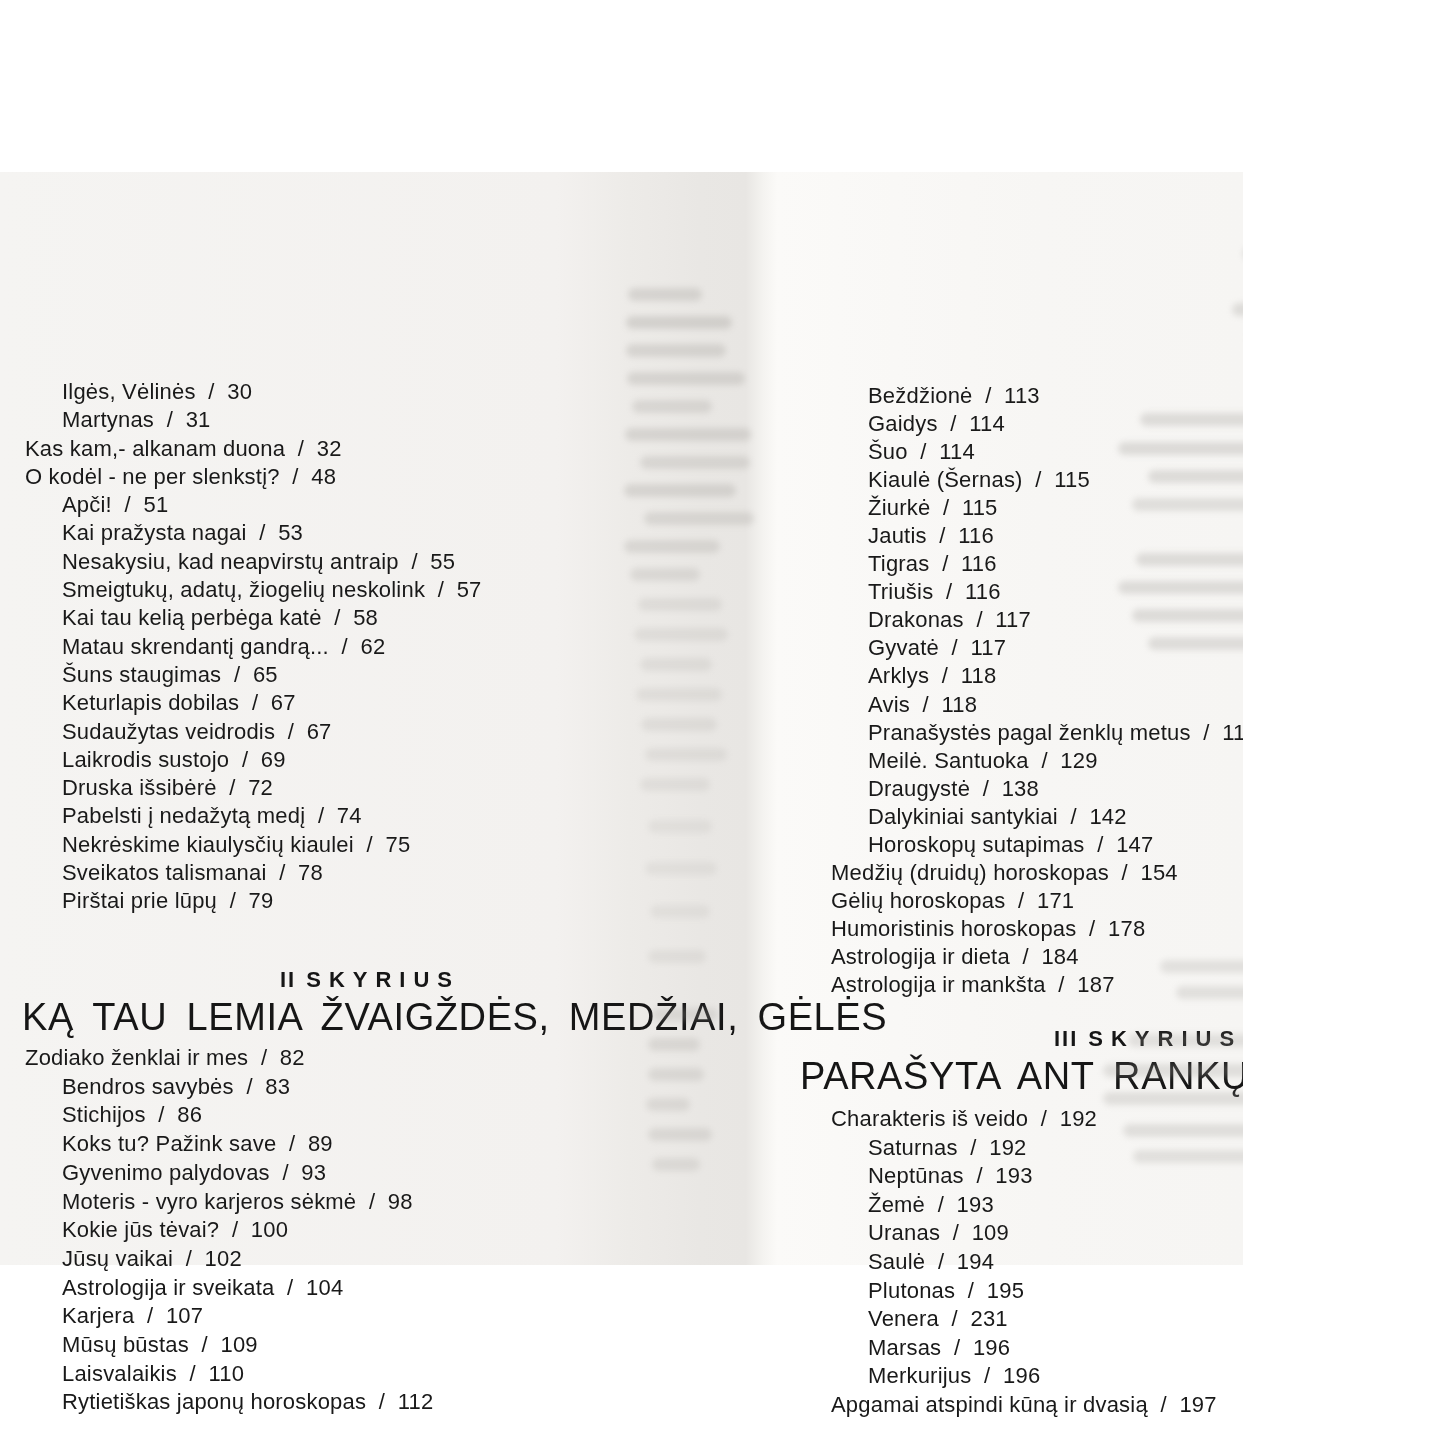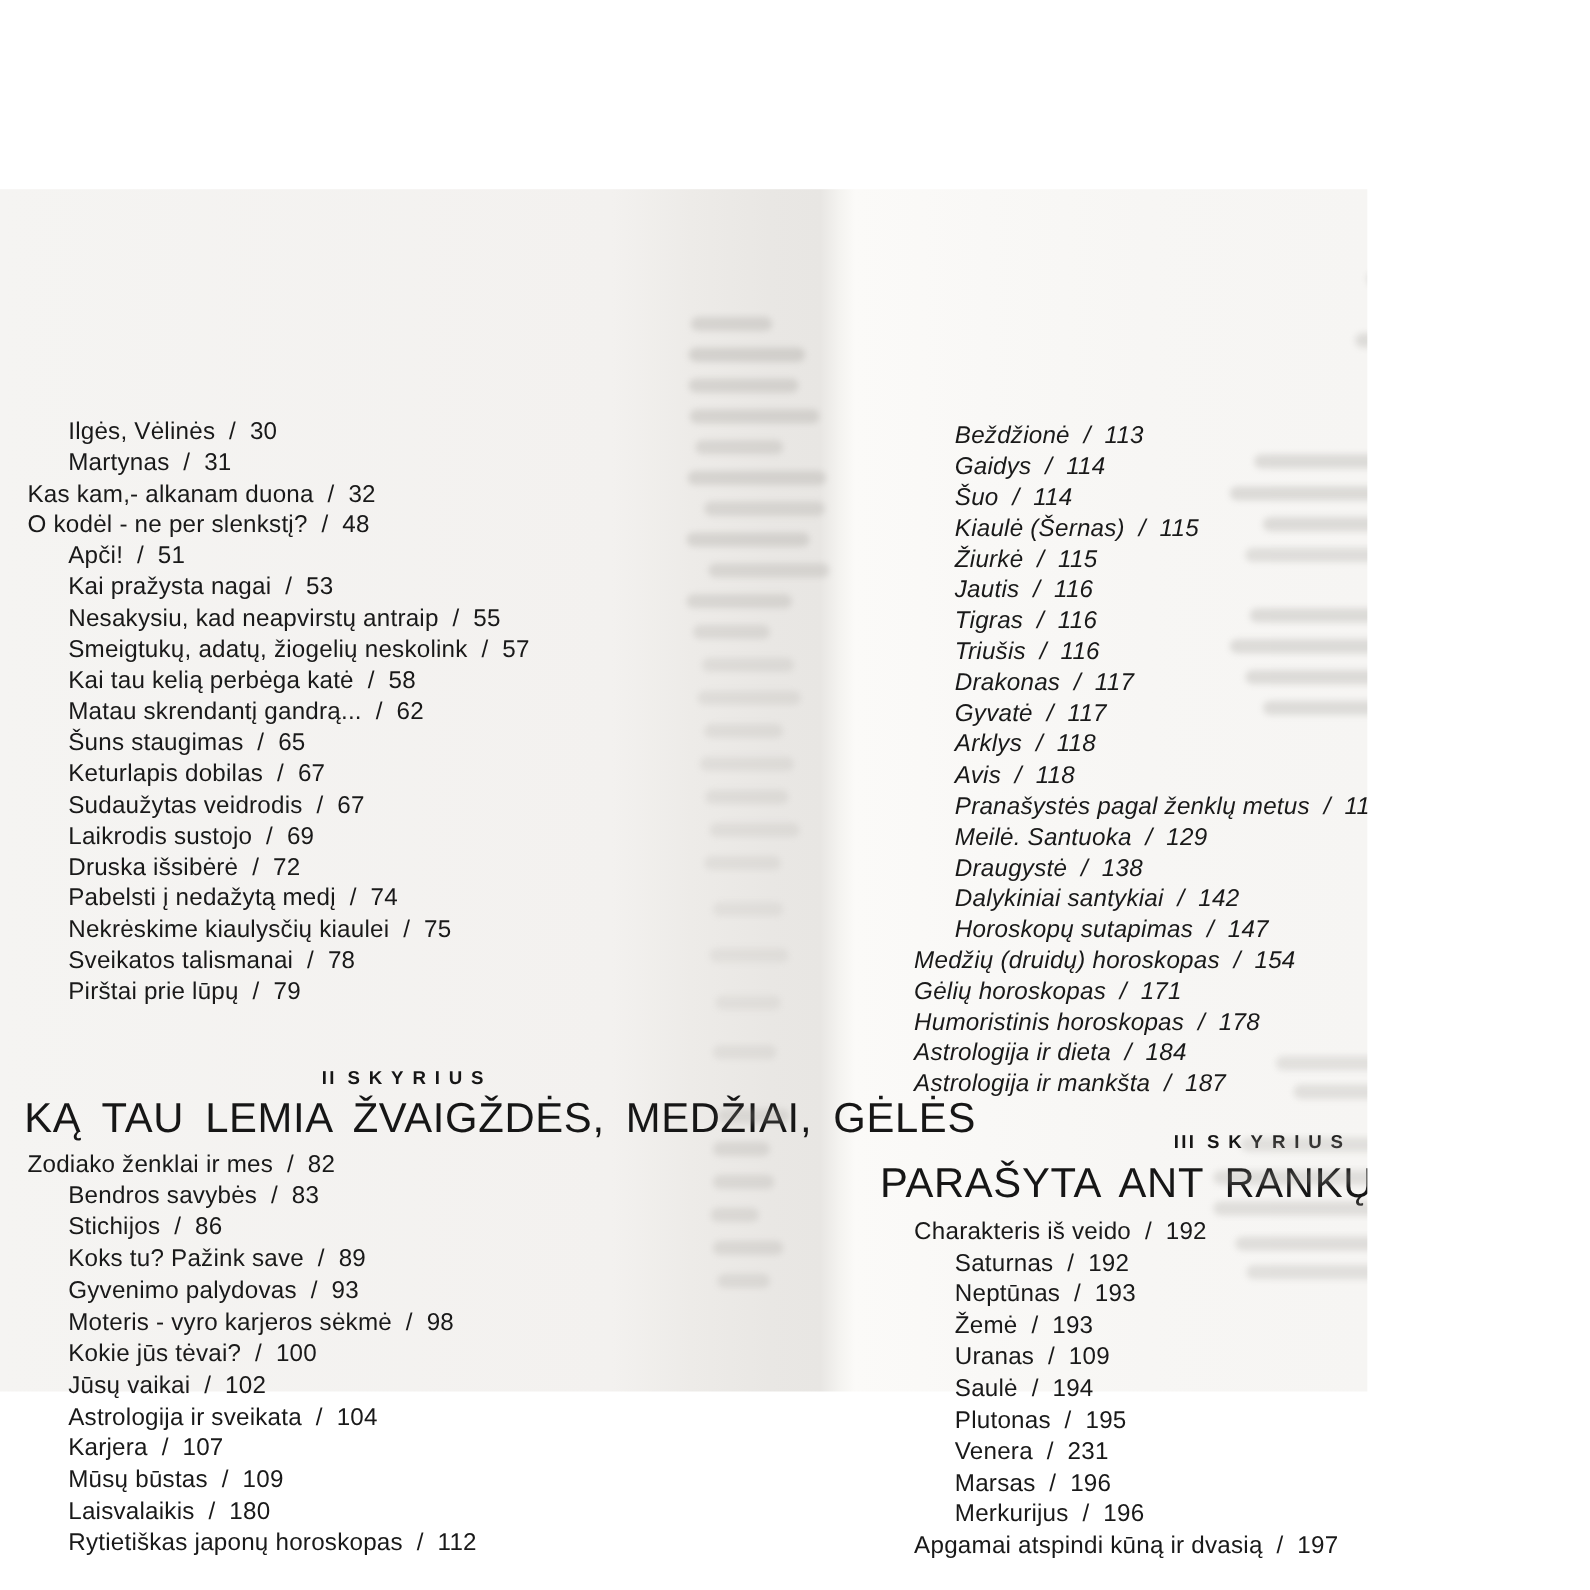--- a/index.html
+++ b/index.html
@@ -19,30 +19,30 @@
   .toc-list{position:absolute;}
   .toc-row{
     white-space:pre;font-size:22px;line-height:28.3px;letter-spacing:0.2px;
     color:#191919;
   }
   .toc-row.indent{padding-left:37px;}
   #left-list-1{left:25px;top:206px;}
   #left-list-2{left:25px;top:872px;}
   #left-list-2 .toc-row{line-height:28.7px;}
   #right-list-1{left:831px;top:210px;}
-  #right-list-1 .toc-row{line-height:28.05px;font-style:italic;}
+  #right-list-1 .toc-row{line-height:28.05px;}
   #right-list-2{left:831px;top:933px;}
   #right-list-2 .toc-row{line-height:28.6px;}
   .section-heading{
     position:absolute;width:696px;text-align:center;
   }
   #left-heading{left:22px;top:797px;}
   #right-heading{left:800px;top:856px;}
   .kicker{
-    font-size:17px;font-weight:700;line-height:22px;letter-spacing:2px;
+    font-size:22px;font-weight:700;line-height:22px;letter-spacing:2px;
     margin-bottom:9px;color:#161616;
   }
   .kicker .word{letter-spacing:8px;margin-left:10px;}
   .section-title{
     font-size:38px;font-weight:400;line-height:34px;letter-spacing:0.6px;
     word-spacing:8px;color:#161616;white-space:nowrap;
   }
   
   .ghost-line{
     position:absolute;height:13px;border-radius:7px;background:#a29f9a;
@@ -89,21 +89,21 @@
         <div class="toc-row indent">Bendros savybės  /  83</div>
         <div class="toc-row indent">Stichijos  /  86</div>
         <div class="toc-row indent">Koks tu? Pažink save  /  89</div>
         <div class="toc-row indent">Gyvenimo palydovas  /  93</div>
         <div class="toc-row indent">Moteris - vyro karjeros sėkmė  /  98</div>
         <div class="toc-row indent">Kokie jūs tėvai?  /  100</div>
         <div class="toc-row indent">Jūsų vaikai  /  102</div>
         <div class="toc-row indent">Astrologija ir sveikata  /  104</div>
         <div class="toc-row indent">Karjera  /  107</div>
         <div class="toc-row indent">Mūsų būstas  /  109</div>
-        <div class="toc-row indent">Laisvalaikis  /  180</div>
+        <div class="toc-row indent">Laisvalaikis  /  110</div>
         <div class="toc-row indent">Rytietiškas japonų horoskopas  /  112</div>
       </div>
 
     <div id="right-list-1" class="toc-list">
 
     <div class="toc-row indent">Beždžionė  /  113</div>
         <div class="toc-row indent">Gaidys  /  114</div>
         <div class="toc-row indent">Šuo  /  114</div>
         <div class="toc-row indent">Kiaulė (Šernas)  /  115</div>
         <div class="toc-row indent">Žiurkė  /  115</div>

